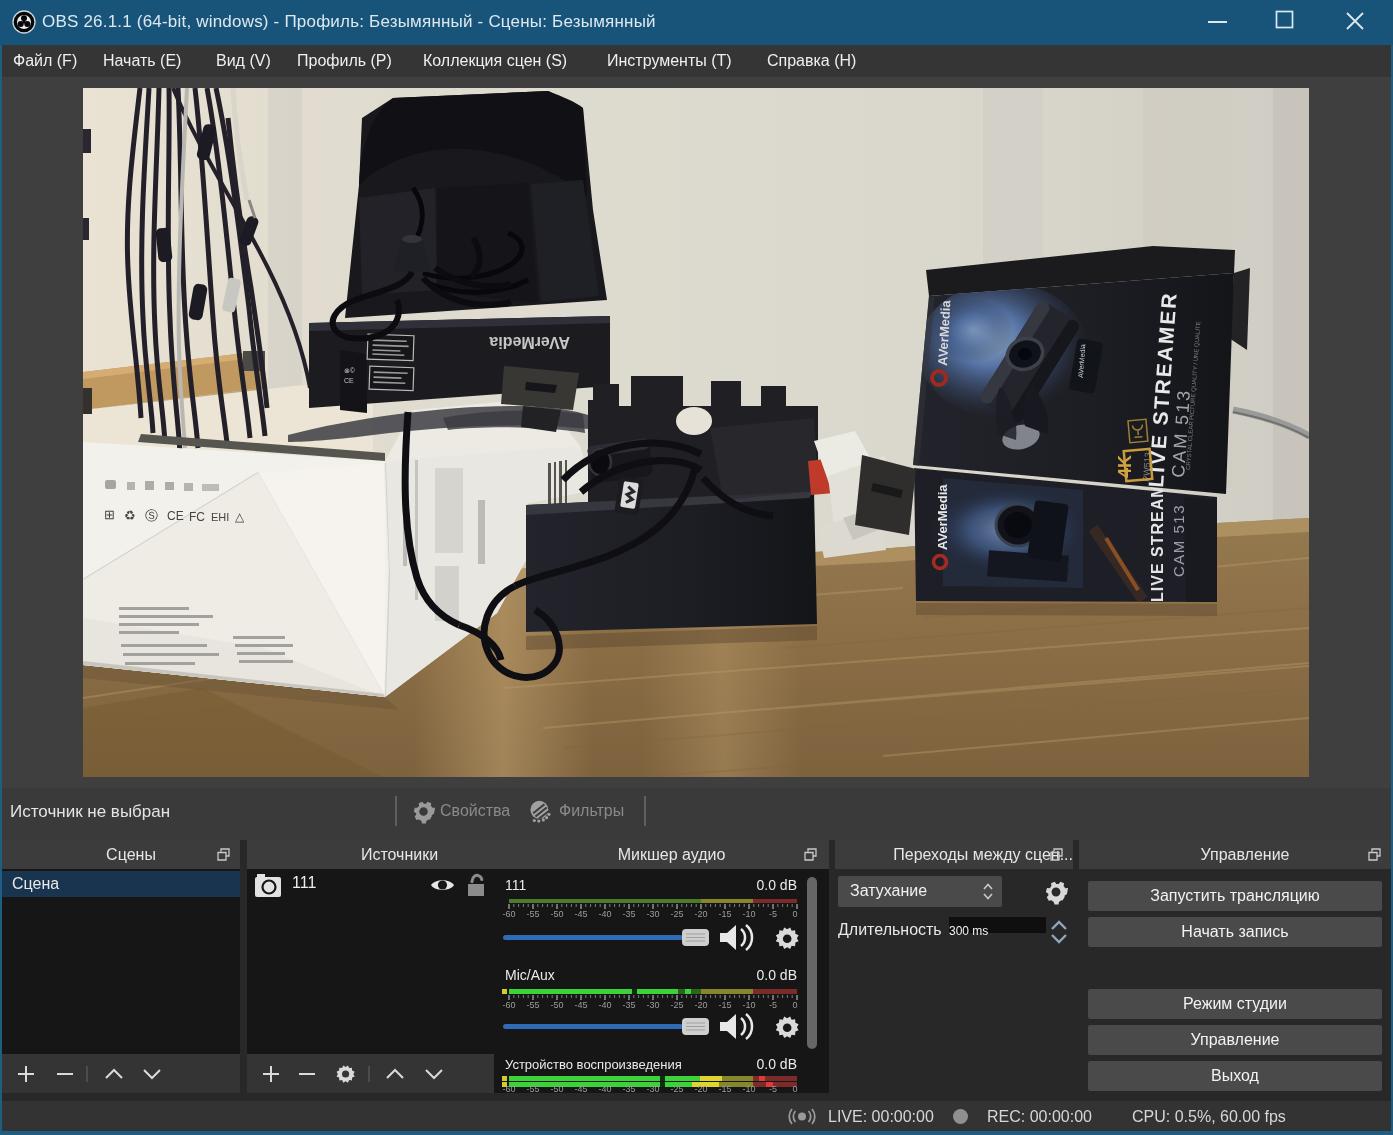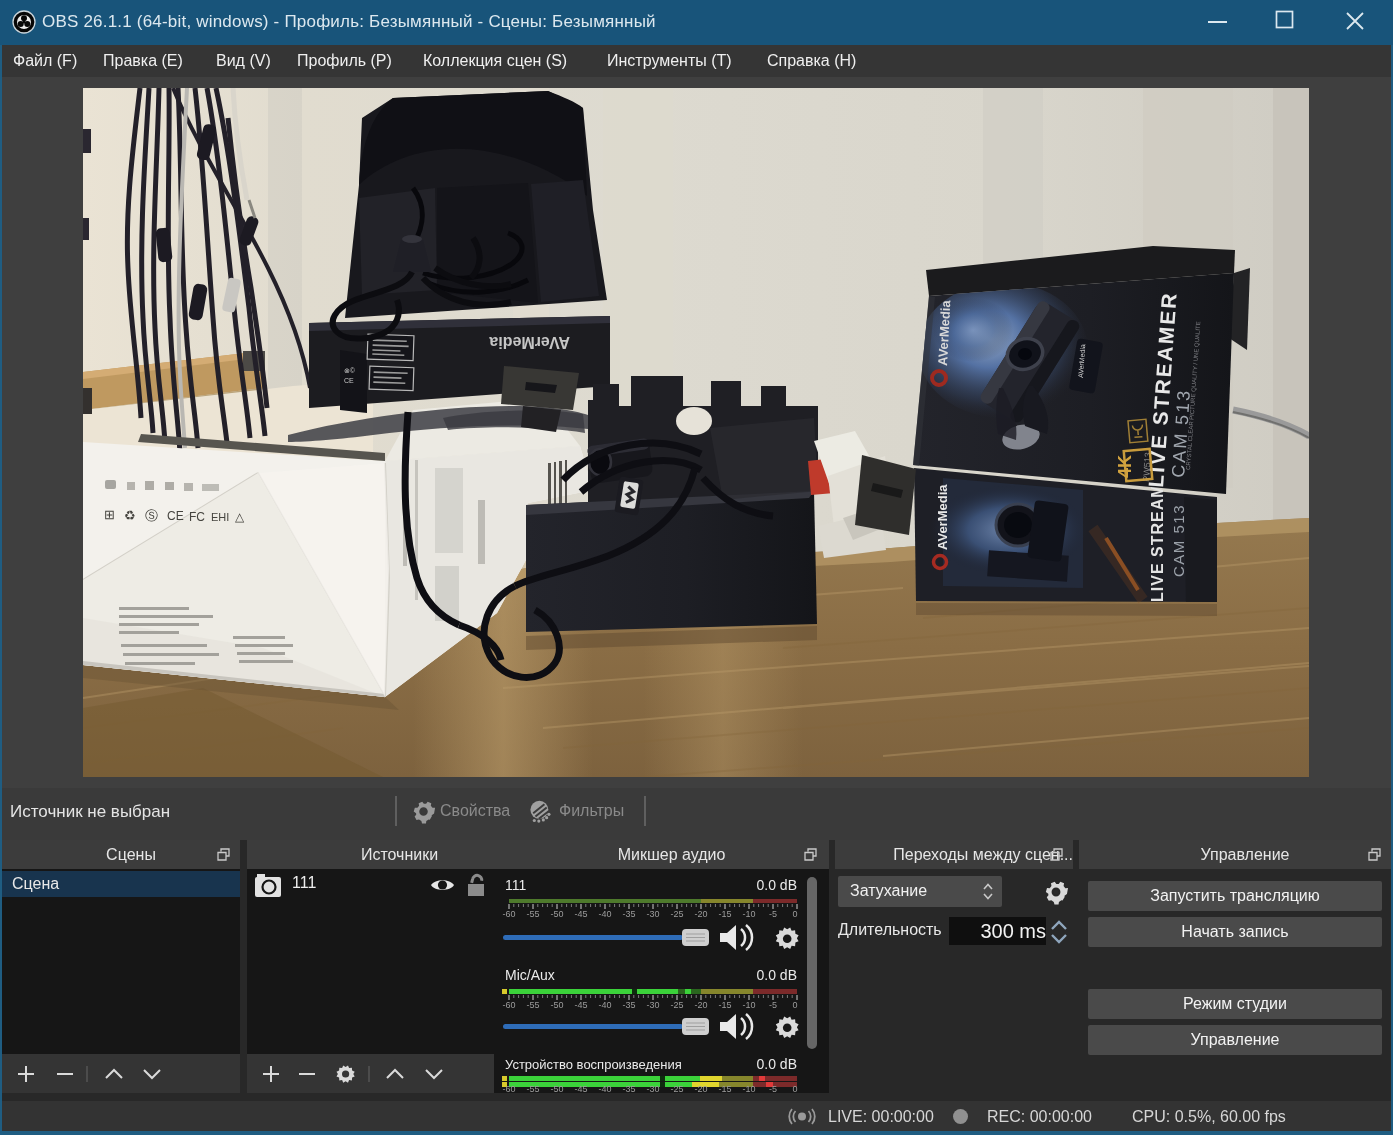--- a/index.html
+++ b/index.html
@@ -44,21 +44,21 @@
   <svg class="abs" style="left:1275px;top:10px" width="19" height="19">
       <rect x="1.5" y="1.5" width="16" height="16" fill="none" stroke="#dce8ef" stroke-width="1.7"></rect>
     </svg>
   <svg class="abs" style="left:1345px;top:11px" width="20" height="20">
       <path d="M2 2 L18 18 M18 2 L2 18" stroke="#dce8ef" stroke-width="1.8"></path>
     </svg>
 </div>
 
 <div class="abs menubar">
   <span style="left:13px">Файл (F)</span>
-  <span style="left:103px">Правка (E)</span>
+  <span style="left:103px">Начать (E)</span>
   <span style="left:216px">Вид (V)</span>
   <span style="left:297px">Профиль (P)</span>
   <span style="left:423px">Коллекция сцен (S)</span>
   <span style="left:607px">Инструменты (T)</span>
   <span style="left:767px">Справка (H)</span>
 </div>
 
 <div class="abs preview"></div>
 <div class="abs" style="left:83px; top:88px; width:1226px; height:689px;" id="photo">
 <svg width="1226" height="689" viewBox="0 0 1226 689">
@@ -592,36 +592,37 @@
         <span style="position:absolute;left:12px;top:6px;font-size:16px;color:#f0f0f0">Затухание</span>
         <svg class="abs" style="right:8px;top:6px" width="12" height="19" viewBox="0 0 12 19">
             <path d="M2 7 L6 2.5 L10 7 M2 12 L6 16.5 L10 12" fill="none" stroke="#c9c9c9" stroke-width="1.6"></path>
           </svg>
       </div>
       <svg class="abs" style="left:207px;top:9px" width="28" height="28" viewBox="0 0 24 24">
           <path fill="#d9d9d9" d="M12 8.2a3.8 3.8 0 1 0 0 7.6 3.8 3.8 0 0 0 0-7.6zm9.4 5.5-2.1 1.6.1 1-1.8 3-1-.3-2.1 1.5-.3 2.2h-3.5l-.6-2.2-2.1-1.5-2.2.5-1.7-3 1.4-1.7-.1-1.3-2.1-1.6 1-3.3 2.3.1 1.5-1.9-.4-2.2 3.2-1.3 1.4 1.8h2l1.4-1.8 3.2 1.3-.4 2.2 1.5 1.9 2.3-.1z"></path>
           <circle cx="12" cy="12" r="2.1" fill="#2a2a2a"></circle>
         </svg>
       <div class="abs" style="left:3px;top:52px;font-size:16px;color:#e8e8e8">Длительность</div>
-      <div class="abs" style="left:114px;top:48px;width:97px;height:28px;background:#0f0f0f;color:#f2f2f2;font-size:20px;text-align:right;line-height:28px">300 ms</div>
+      <div class="abs" style="left:114px;top:48px;width:97px;height:16px;background:#0f0f0f;color:#f2f2f2;font-size:12px;text-align:left;line-height:28px">300 ms</div>
       <svg class="abs" style="left:213px;top:50px" width="22" height="26" viewBox="0 0 22 26">
           <path d="M4 10 L11 3 L18 10 M4 16 L11 23 L18 16" fill="none" stroke="#8fa6bd" stroke-width="2.4"></path>
         </svg>
     </div>
   </div>
 
   <div class="dock" style="left:1077; width:312px; left:1077px;">
     <div class="dock-h">Управление<svg class="popout" style="right:10px" viewBox="0 0 13 13">
           <path fill="none" stroke="#c9c9c9" stroke-width="1.3" d="M4 3.5 V1 H12 V8 H9.5 M1 4.5 H9 V12 H1 z"></path>
         </svg></div>
     <div class="dock-c lite">
       <div class="btn" style="top:12px">Запустить трансляцию</div>
       <div class="btn" style="top:48px">Начать запись</div>
       <div class="btn" style="top:120px">Режим студии</div>
       <div class="btn" style="top:156px">Управление</div>
+      <div class="btn" style="top:192px">Выход</div>
     </div>
   </div>
 </div>
 
 <div class="abs" style="left:2px;top:1093px;width:1389px;height:8px;background:#282828"></div>
 <div class="abs statusbar">
   <svg class="abs" style="left:784px;top:7px" width="32" height="17" viewBox="0 0 32 17">
     <circle cx="16" cy="8.5" r="4" fill="#9a9a9a"></circle>
     <path d="M9.5 3 a8 8 0 0 0 0 11 M6 1 a11.5 11.5 0 0 0 0 15" stroke="#9a9a9a" stroke-width="1.8" fill="none"></path>
     <path d="M22.5 3 a8 8 0 0 1 0 11 M26 1 a11.5 11.5 0 0 1 0 15" stroke="#9a9a9a" stroke-width="1.8" fill="none"></path>

